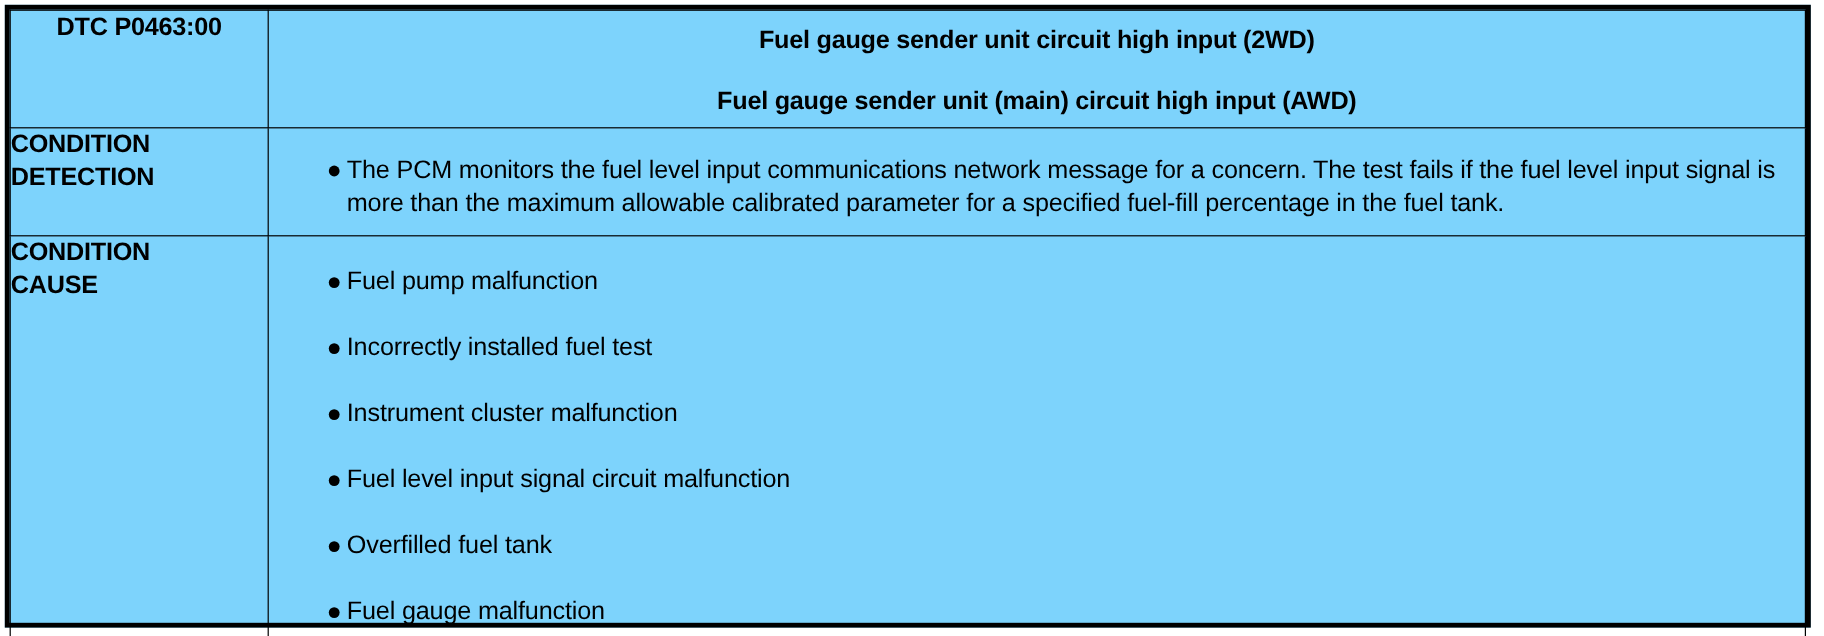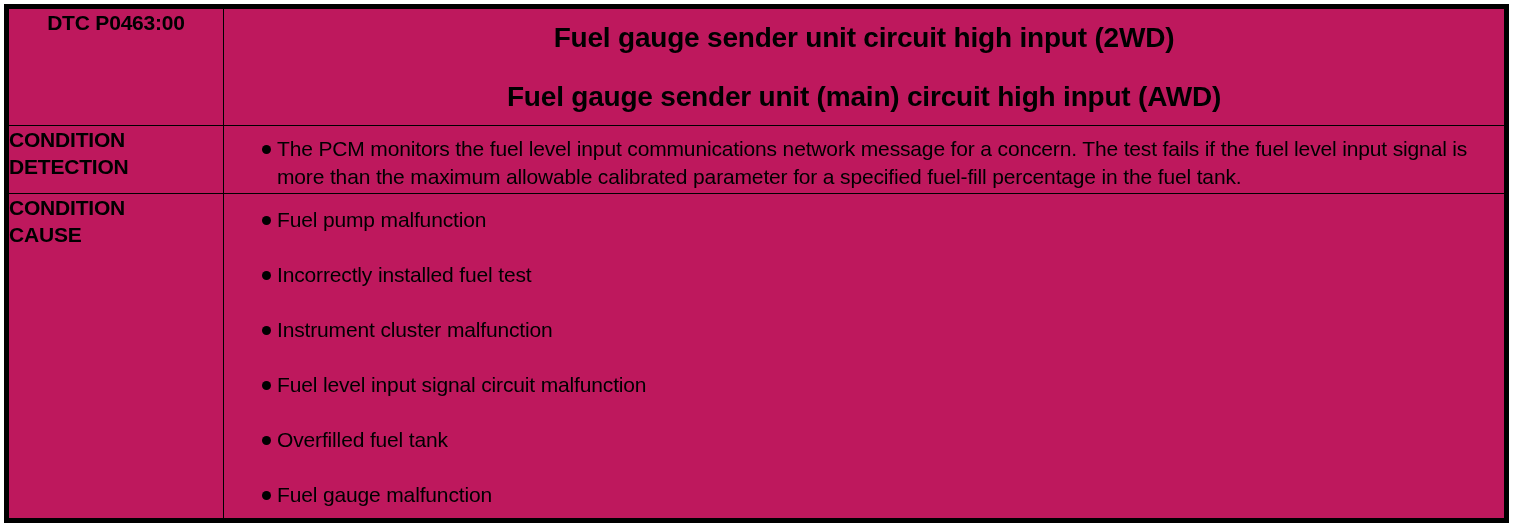--- a/index.html
+++ b/index.html
@@ -17,21 +17,21 @@
 
   #dtc-table {
     position: absolute;
     left: 4px;
     top: 4px;
     width: 1505px;
     height: 519px;
     box-sizing: border-box;
     border: 4px solid #000000;
     border-collapse: collapse;
-    background: #be185d;
+    background: #7dd3fc;
   }
 
   table.dtc {
     width: 100%;
     height: 100%;
     border-collapse: collapse;
     table-layout: fixed;
   }
 
   table.dtc td {
@@ -67,31 +67,31 @@
   }
 
   
   td.content-cell {
     padding: 0;
   }
 
   
   .title-block {
     text-align: center;
-    font-size: 28px;
+    font-size: 21px;
     font-weight: bold;
     letter-spacing: -0.2px;
   }
   .title-line-1 { padding-top: 13px; }
   .title-line-2 { padding-top: 27px; padding-bottom: 9px; }
 
   
   ul.bullets {
     list-style: none;
-    margin: 0;
+    margin: 12px;
     padding: 0;
   }
   ul.bullets > li {
     position: relative;
     font-size: 21px;
     line-height: 28px;
     letter-spacing: -0.15px;
     padding-left: 53px;
   }
   ul.bullets > li .bullet-dot {

